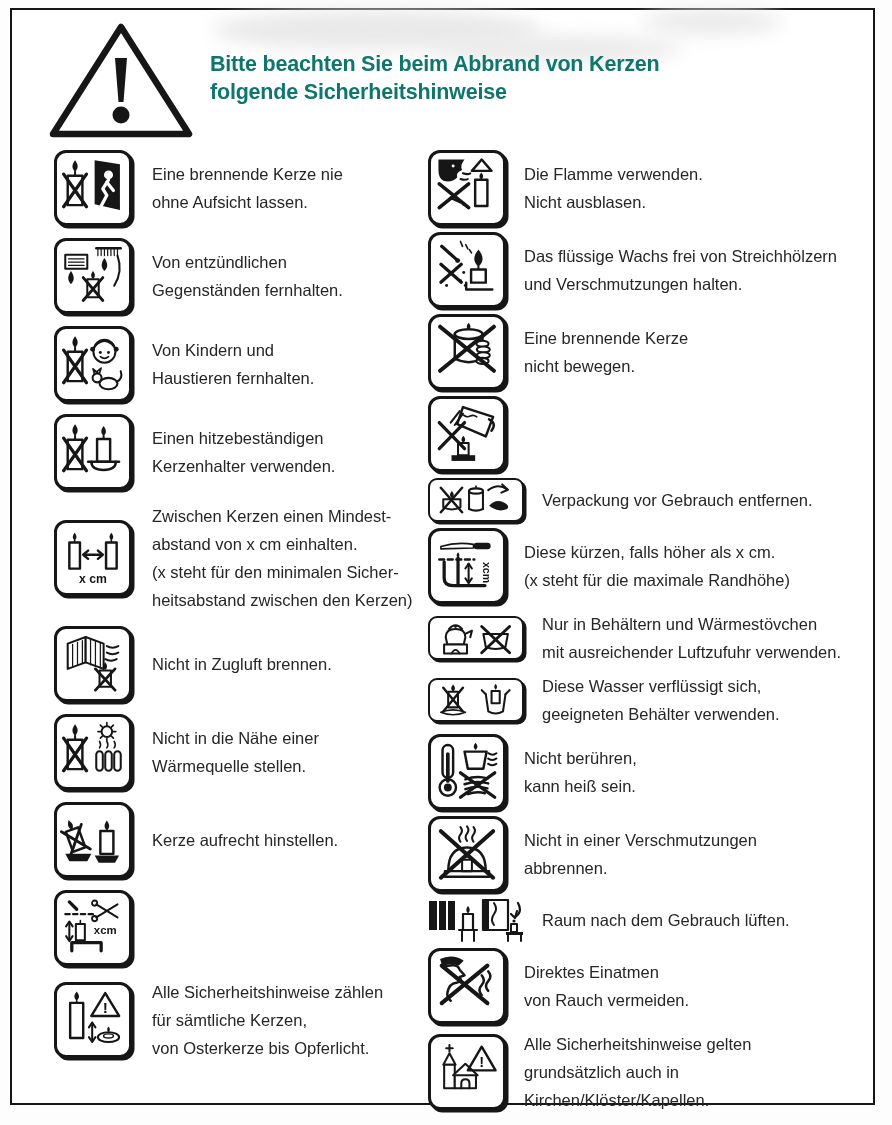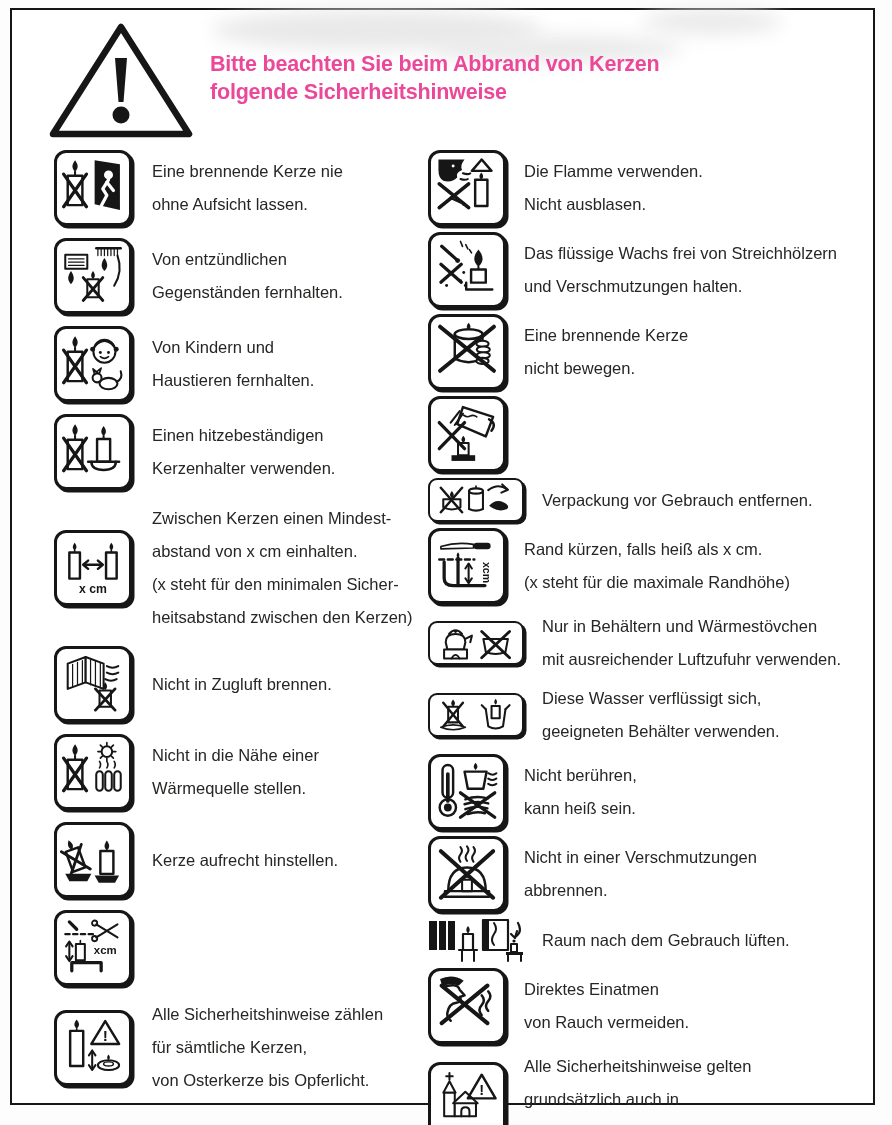--- a/index.html
+++ b/index.html
@@ -11,42 +11,42 @@
     position:absolute;left:10px;top:8px;width:861px;height:1093px;
     border:2px solid #161616;background:#fff;
   }
   .smudge{position:absolute;background:#e9e9e9;border-radius:50%;filter:blur(9px);}
   .smudge.s1{left:200px;top:0px;width:330px;height:40px;}
   .smudge.s2{left:420px;top:26px;width:250px;height:26px;}
   .smudge.s3{left:630px;top:0px;width:140px;height:24px;}
   .warning-triangle{position:absolute;left:34px;top:10px;width:150px;height:122px;}
   .page-title{
     position:absolute;left:198px;top:40px;
-    font-size:21.5px;font-weight:700;line-height:28px;color:#ec4899;
+    font-size:21.5px;font-weight:700;line-height:28px;color:#0f766e;
     white-space:pre-line;letter-spacing:-0.2px;
   }
   .columns{position:absolute;left:42px;top:140px;right:12px;display:flex;}
   .col{display:flex;flex-direction:column;}
   .col-left{width:374px;flex:0 0 auto;}
   .col-right{flex:1;}
   .item{display:flex;align-items:center;margin-bottom:12px;}
   .col-right .item{margin-bottom:6px;}
   .icon{
     flex:0 0 auto;width:72px;height:70px;background:#fff;
     border:3px solid #161616;border-radius:12px;
     box-shadow:2.5px 2.5px 0 #161616;
     display:flex;align-items:center;justify-content:center;margin-right:20px;
   }
   .col-right .icon{margin-right:18px;}
   .icon svg{width:66px;height:62px;}
   .icon.wide{width:92px;height:40px;border-radius:9px;border-width:2.5px;}
   .icon.wide svg{width:86px;height:36px;}
   .icon.flat{width:96px;height:44px;border:none;border-radius:0;box-shadow:none;}
   .icon.flat svg{width:96px;height:44px;}
-  .text{font-size:16.5px;line-height:33px;white-space:pre-line;}
+  .text{font-size:16.5px;line-height:28px;white-space:pre-line;}
   svg.pic .s{stroke:#161616;fill:none;stroke-linecap:round;stroke-linejoin:round;}
   svg.pic .f{fill:#161616;stroke:none;}
   svg.pic .wf{fill:#fff;stroke:#161616;stroke-linecap:round;stroke-linejoin:round;}
   svg.pic .ws{stroke:#fff;fill:none;stroke-linecap:round;stroke-linejoin:round;}
   svg.pic text{fill:#161616;font-weight:bold;font-family:"Liberation Sans",sans-serif;}
 </style>
 </head>
 <body>
 
 <div class="frame">
@@ -380,21 +380,21 @@
             <line class="s" x1="4" y1="30" x2="47" y2="30" stroke-width="3" stroke-dasharray="6 4.5"></line>
             <path class="f" d="M27 21 C29 23.5 29.5 25.5 27 28 C24.5 25.5 25 23.5 27 21Z"></path>
             <path class="s" d="M10 33 V53 Q10 62 21 62 H60" stroke-width="4"></path>
             <line class="s" x1="27" y1="28" x2="27" y2="62" stroke-width="4"></line>
             <line class="s" x1="40" y1="36" x2="40" y2="58" stroke-width="2.5"></line>
             <polyline class="s" points="36,41 40,35 44,41" stroke-width="2.5"></polyline>
             <polyline class="s" points="36,53 40,59 44,53" stroke-width="2.5"></polyline>
             <text transform="translate(57 46) rotate(90)" font-size="13" text-anchor="middle">xcm</text>
           </svg>
         </div>
-        <div class="text">Rand kürzen, falls heiß als x cm.
+        <div class="text">Diese kürzen, falls höher als x cm.
 (x steht für die maximale Randhöhe)</div>
       </div>
 
       <div class="item">
         <div class="icon wide">
           <svg class="pic" viewBox="0 0 96 44">
             <path class="wf" d="M11 21 Q11 11 23 11 Q35 11 35 21 L33 30 H13 Z" stroke-width="2.5"></path>
             <path class="s" d="M15 11 Q23 2 31 11" stroke-width="2.5"></path>
             <circle class="f" cx="23" cy="8" r="1.8"></circle>
             <path class="s" d="M35 17 L43 13 L41 21" stroke-width="2.5"></path>

